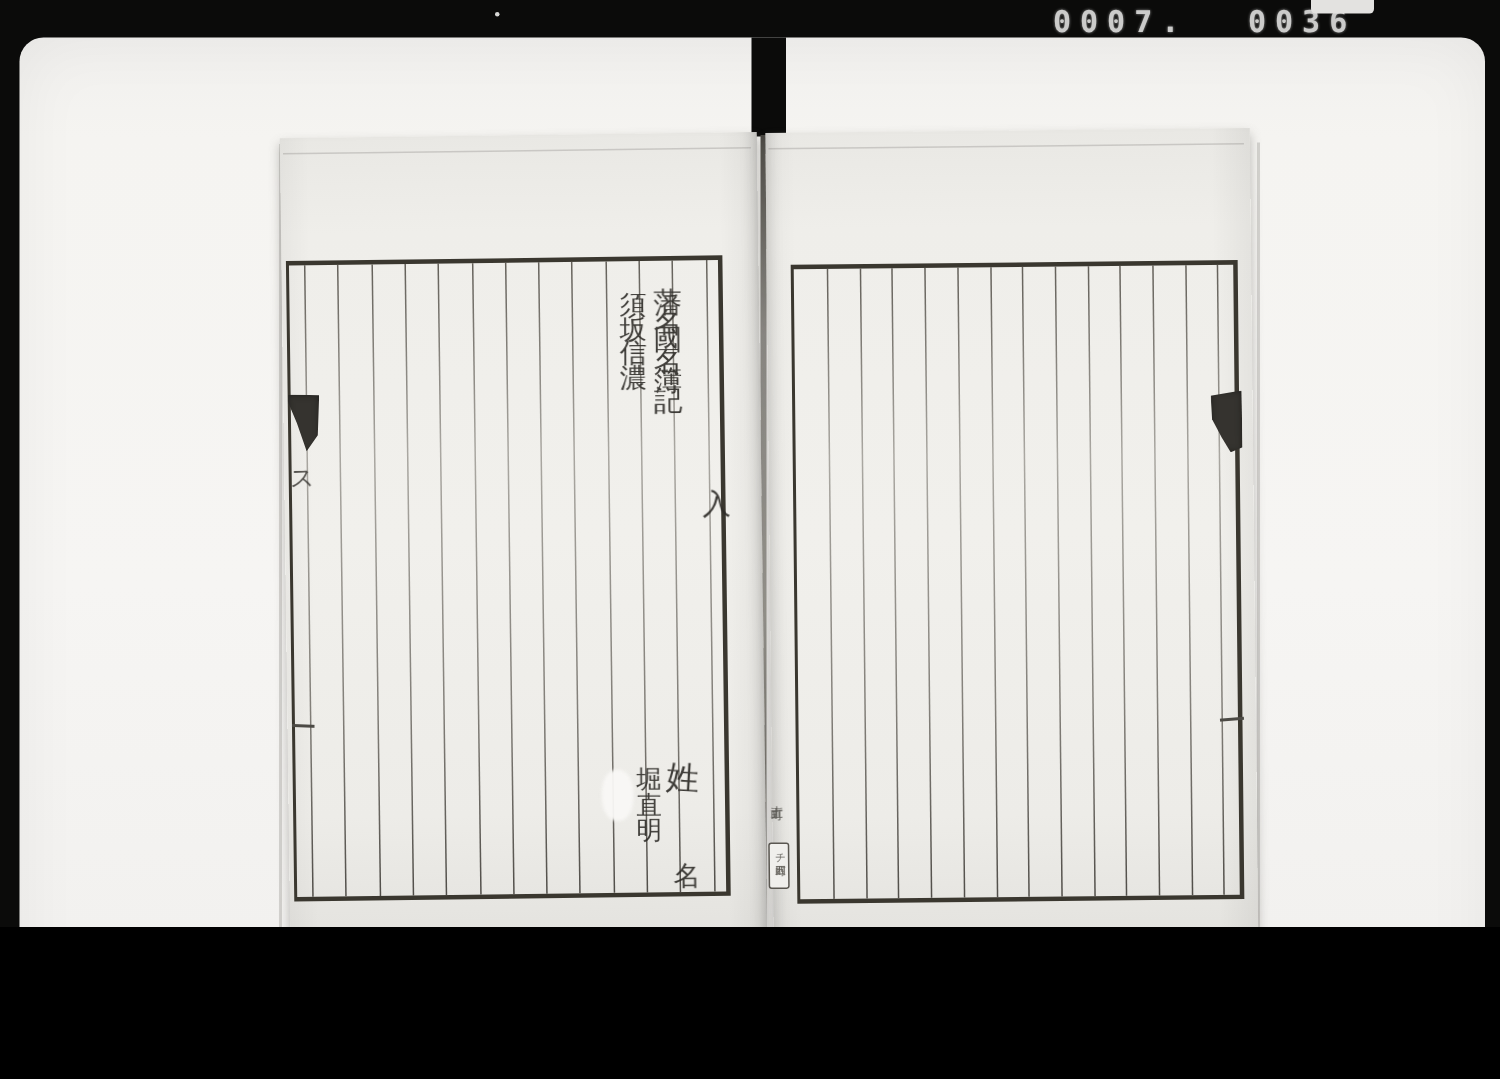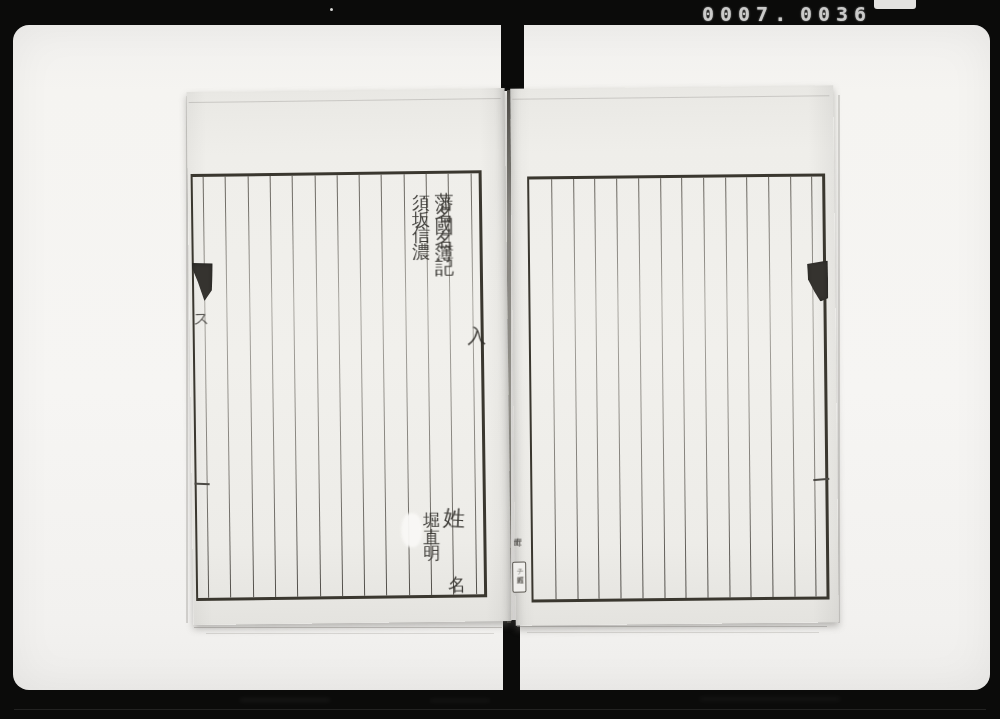--- a/index.html
+++ b/index.html
@@ -1,33 +1,33 @@
 <!DOCTYPE html>
 <html style="--film-black: #0b0b0a; --backdrop-white: #f5f4f1; --paper: #efeeea; --rule-line: #5f5b54; --ink: #2e2c28; --counter-text: #cbcbca;"><head>
 <meta charset="utf-8">
 <style>
   html,body { margin:0; padding:0; background:#000; }
   * { box-sizing:border-box; }
   .stage {
-    position:relative; width:1000px; height:719px; overflow:hidden;
+    position:relative; width:1000px; height:618px; overflow:hidden;
     background: var(--film-black,#0b0b0a);
     font-family:"DejaVu Serif", serif;
     padding-left:29px;
   }
   
   .counter-digits {
     position:absolute; top:2px;
     font-family:"DejaVu Sans Mono", monospace;
     font-size:20px; font-weight:700; letter-spacing:6px;
     color: var(--counter-text,#cbcbca);
     text-shadow:0 0 2px rgba(255,255,255,.55);
     filter: blur(.35px);
   }
   .counter-left  { left:702px; }
-  .counter-right { left:800px; }
+  .counter-right { left:832px; }
   .top-tab { position:absolute; left:874px; top:0; width:42px; height:9px;
     background:#e3e2e0; border-radius:0 0 3px 3px; }
   .speck { position:absolute; left:330px; top:8px; width:3px; height:3px;
     border-radius:50%; background:#d8d8d6; filter:blur(.4px); }
   .band-scratch { position:absolute; left:14px; top:709px; width:972px; height:1px;
     background:rgba(255,255,255,.10); }
   .smudge { position:absolute; background:rgba(255,255,255,.05); filter:blur(2px); }
   .smudge.m1 { left:240px; top:698px; width:90px;  height:4px; }
   .smudge.m2 { left:430px; top:699px; width:60px;  height:3px; }
   .smudge.m3 { left:700px; top:697px; width:140px; height:4px; opacity:.8; }

